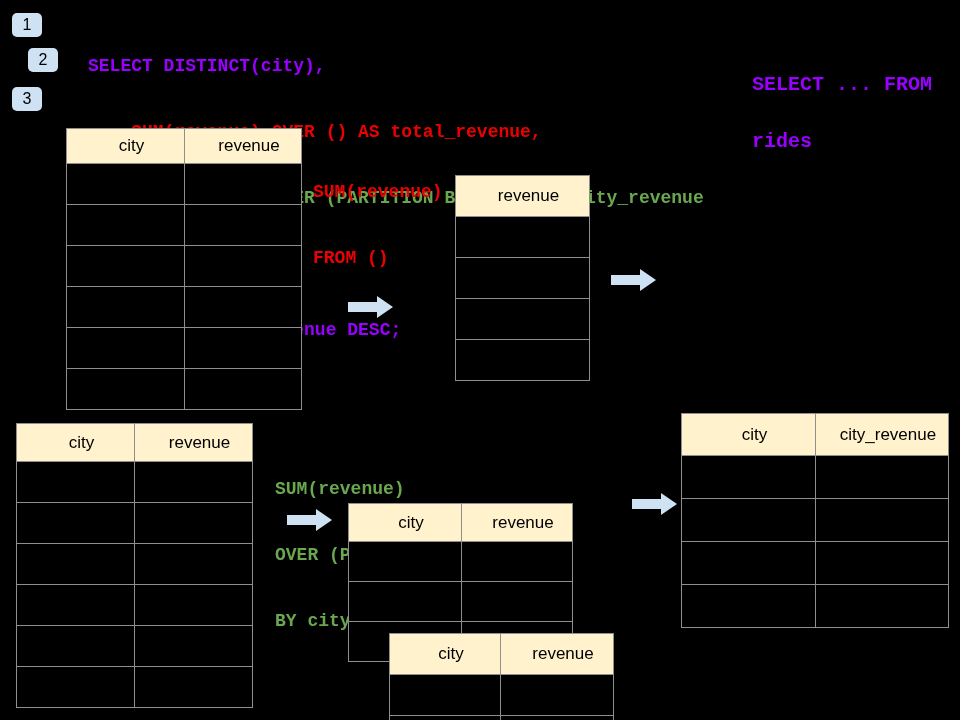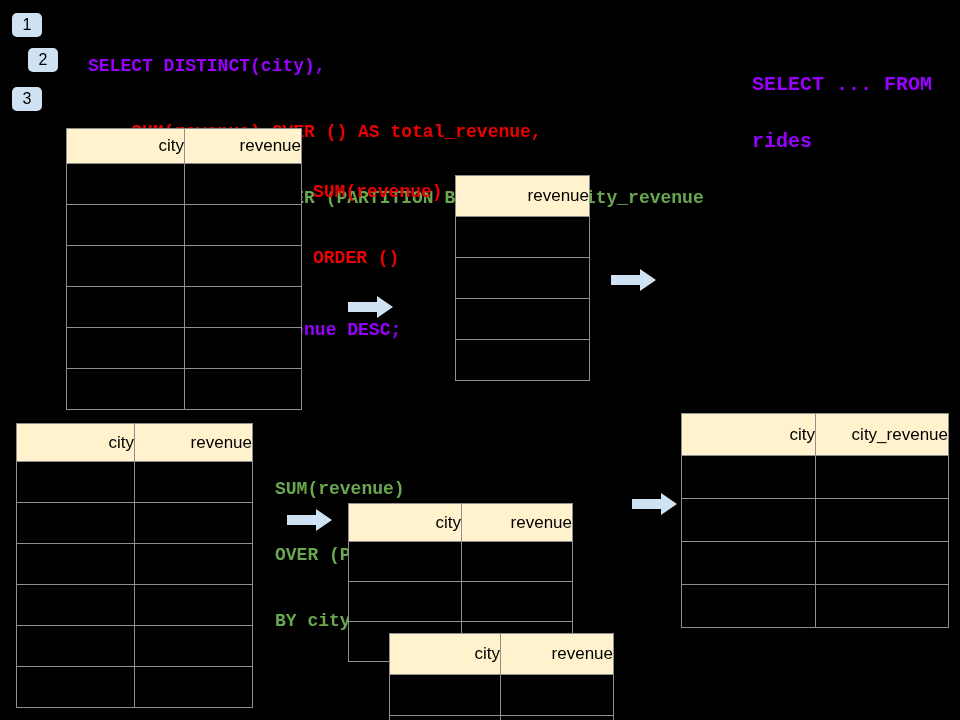--- a/index.html
+++ b/index.html
@@ -28,21 +28,21 @@
     display:flex;align-items:center;justify-content:center;
   }
   #badge-1{left:12px;top:13px;}
   #badge-2{left:28px;top:48px;}
   #badge-3{left:12px;top:87px;}
   
   table{position:absolute;border-collapse:collapse;border-spacing:0;}
   th,td{border:1.5px solid var(--table-border);}
   th{
     background:var(--header-fill);color:#000;font-size:17px;font-weight:normal;
-    text-align:right;padding:0 0 0 12px;font-family:"Liberation Sans",sans-serif;
+    text-align:center;padding:0 0 0 12px;font-family:"Liberation Sans",sans-serif;
   }
   td{background:#000;padding:0;}
   #tbl-rides-total{left:66px;top:128px;}
   #tbl-rides-total th{height:34px;}
   #tbl-rides-total td{height:40px;}
   #tbl-total-result{left:455px;top:175px;}
   #tbl-total-result th{height:40px;}
   #tbl-total-result td{height:40px;}
   #tbl-rides-partition{left:16px;top:423px;}
   #tbl-rides-partition th{height:37px;}
@@ -78,21 +78,21 @@
   <div class="purple">  ORDER by city_revenue DESC;</div>
 </div>
 
 <div class="code code-corner">
   <div>SELECT ... FROM</div>
   <div>rides</div>
 </div>
 
 <div class="code ann-total">
   <div>SUM(revenue)</div>
-  <div>ORDER ()</div>
+  <div>FROM ()</div>
 </div>
 
 <div class="code ann-partition">
   <div>SUM(revenue)</div>
   <div>OVER (PARTITION</div>
   <div>BY city)</div>
 </div>
 
 <table id="tbl-rides-total">
   <colgroup>

